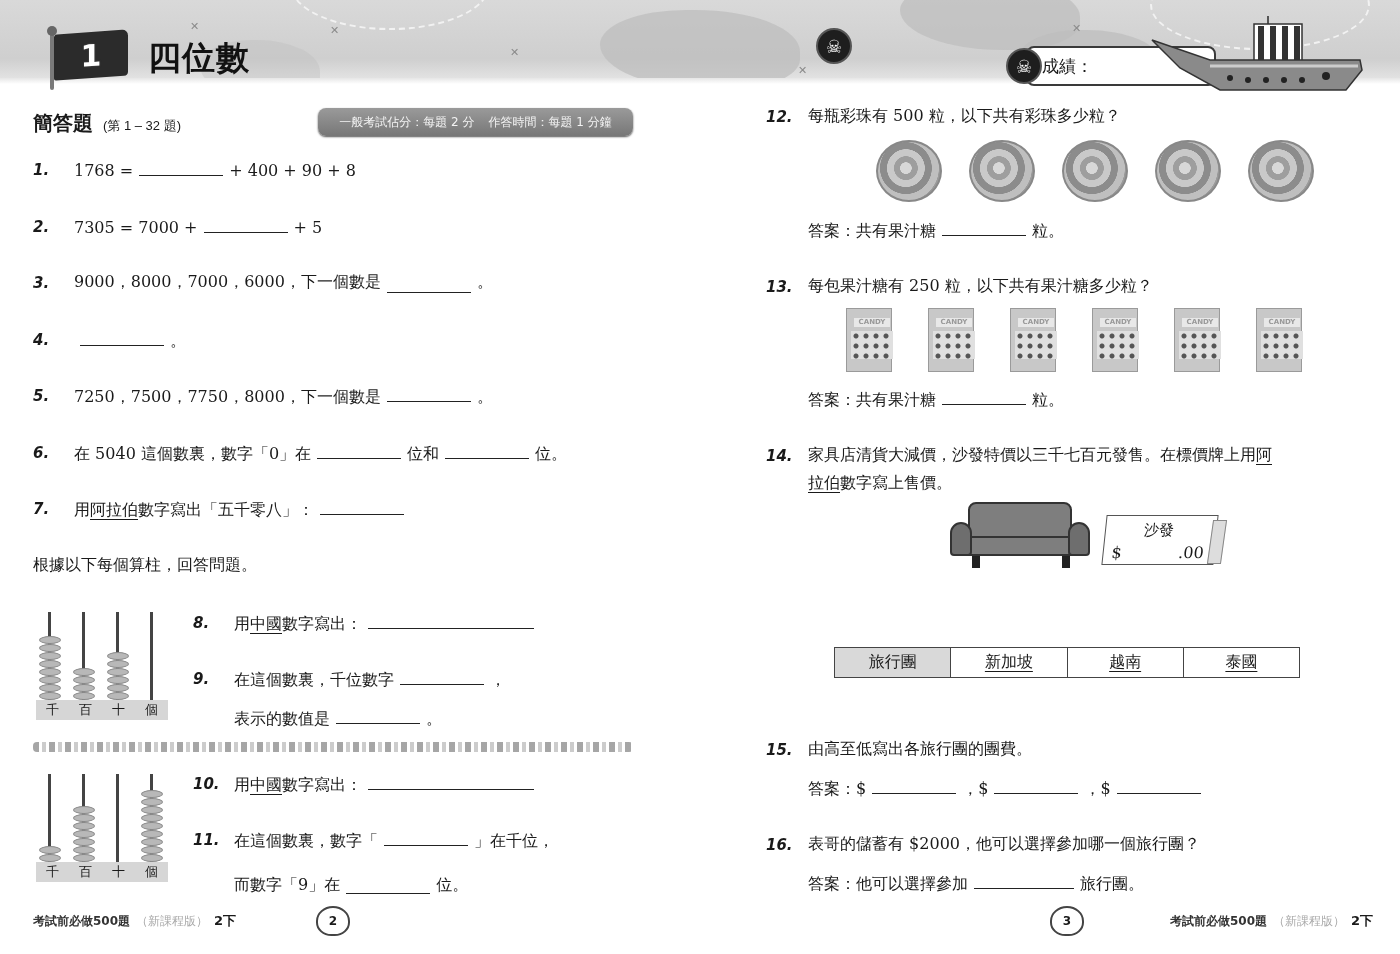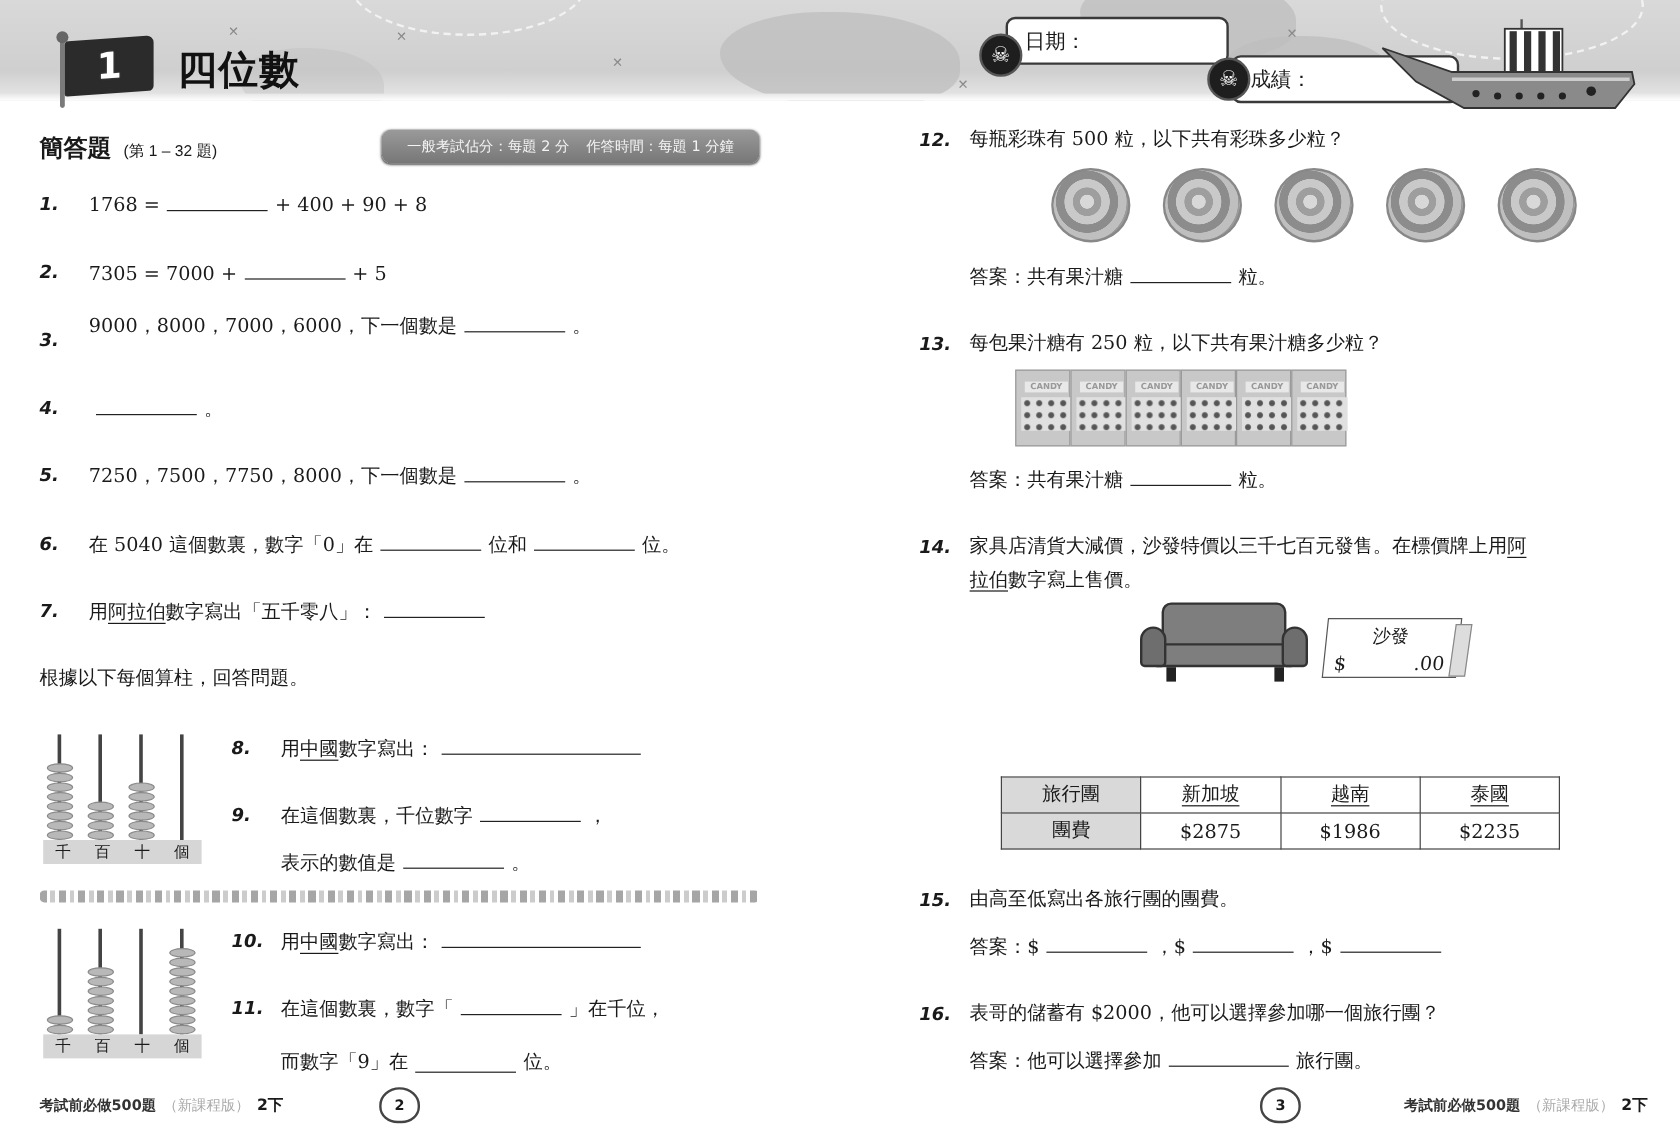--- a/index.html
+++ b/index.html
@@ -49,21 +49,21 @@
 
   .footer { position: absolute; top: 912px; font-family: "DejaVu Sans", sans-serif; font-size: 12px; display: flex; align-items: baseline; gap: 6px; }
   .footer .book { font-weight: bold; color: #333; }
   .footer .edition { color: #aaa; }
   .footer .grade { font-weight: bold; font-size: 13px; }
   .page-num { position: absolute; top: 906px; width: 34px; height: 30px; border: 2px solid #444; border-radius: 50% 50% 45% 45%; display: flex; align-items: center; justify-content: center; font-family: "DejaVu Sans", sans-serif; font-size: 12px; font-weight: bold; background: #fff; }
 
   
   .img-row { position: absolute; display: flex; }
   .bead-jar { width: 66px; height: 62px; border-radius: 50%; background: radial-gradient(circle at 45% 45%, #d8d8d8 0 12%, #9e9e9e 13% 25%, #c9c9c9 26% 40%, #8c8c8c 41% 55%, #bfbfbf 56% 70%, #9a9a9a 71% 100%); border: 2px solid #888; margin-right: 27px; }
-  .candy-bag { width: 46px; height: 64px; background: #c8c8c8; border: 1px solid #9a9a9a; position: relative; }
+  .candy-bag { width: 46px; height: 64px; background: #c8c8c8; border: 1px solid #9a9a9a; margin-right: 36px; position: relative; }
   .candy-bag .lbl { position: absolute; left: 7px; top: 9px; width: 36px; height: 9px; background: #e8e8e8; font-family: "DejaVu Sans", sans-serif; font-size: 7px; font-weight: bold; text-align: center; line-height: 9px; color: #999; }
   .candy-bag .dots { position: absolute; left: 4px; top: 22px; width: 42px; height: 28px; background: radial-gradient(circle, #555 0 2px, transparent 3px) 0 0/10px 10px, #e0e0e0; }
 
   .sofa { position: absolute; left: 950px; top: 500px; width: 140px; height: 70px; }
   .sofa-back { position: absolute; left: 18px; top: 2px; width: 104px; height: 38px; background: #7e7e7e; border: 2px solid #333; border-radius: 8px 8px 0 0; }
   .sofa-seat { position: absolute; left: 10px; top: 36px; width: 120px; height: 20px; background: #7e7e7e; border: 2px solid #333; border-radius: 4px; }
   .sofa-arm { position: absolute; top: 22px; width: 22px; height: 34px; background: #6e6e6e; border: 2px solid #333; border-radius: 11px 11px 4px 4px; }
   .sofa-leg { position: absolute; top: 56px; width: 8px; height: 12px; background: #222; }
   .price-tag { position: absolute; left: 1104px; top: 515px; width: 112px; height: 50px; border: 1.5px solid #555; background: #fff; transform: skewX(-6deg); }
   .price-tag .t { position: absolute; left: 38px; top: 5px; font-family: "DejaVu Sans", sans-serif; font-size: 15px; }
@@ -96,23 +96,20 @@
 
   <div class="flag">
     <div class="flag-pole"></div>
     <div class="flag-ball"></div>
     <div class="flag-cloth">
       <span class="flag-num">1</span>
     </div>
   </div>
   <div class="chapter-title">四位數</div>
 
-  <div class="field-box" style="left:838px;top:14px;width:186px;">
-    <span>日期：</span>
-  </div>
   <div class="skull-badge" style="left:816px;top:28px;">☠</div>
   <div class="field-box" style="left:1026px;top:46px;width:190px;">
     <span>成績：</span>
   </div>
   <div class="skull-badge" style="left:1006px;top:48px;">☠</div>
 
   <svg class="ship" viewBox="0 0 220 84">
     <line x1="118" y1="6" x2="118" y2="62" stroke="#555" stroke-width="2"></line>
     <rect x="104" y="14" width="48" height="42" fill="#fff" stroke="#333" stroke-width="1.5"></rect>
     <rect x="108" y="16" width="6" height="38" fill="#333"></rect>
@@ -148,21 +145,21 @@
     </div>
 
     <span class="qn" style="left:33px;top:218px;">2.</span>
     <div class="q" style="left:74px;top:215px;">
       <span>7305 = 7000 +</span>
       <span class="blank w80"></span>
       <span>+ 5</span>
     </div>
 
     <span class="qn" style="left:33px;top:274px;">3.</span>
-    <div class="q" style="left:74px;top:259px;">
+    <div class="q" style="left:74px;top:271px;align-items:flex-end;">
       <span>9000，8000，7000，6000，下一個數是</span>
       <span class="blank w80"></span>
       <span>。</span>
     </div>
 
     <span class="qn" style="left:33px;top:331px;">4.</span>
     <div class="q" style="left:74px;top:328px;">
       <span class="blank w80"></span>
       <span>。</span>
     </div>
@@ -390,26 +387,20 @@
 
 
   <table class="fees">
     <tbody>
         <tr>
       <td class="hdr">旅行團</td>
       <td class="u">新加坡</td>
       <td class="u">越南</td>
       <td class="u">泰國</td>
     </tr>
-    <tr>
-      <td class="hdr">團費</td>
-      <td>$2875</td>
-      <td>$1986</td>
-      <td>$2235</td>
-    </tr>
   </tbody>
     </table>
 
   <span class="qn" style="left:766px;top:741px;">15.</span>
   <div class="q" style="left:808px;top:738px;">由高至低寫出各旅行團的團費。</div>
   <div class="q" style="left:808px;top:776px;">
     <span>答案：$</span>
     <span class="blank w84"></span>
     <span>，$</span>
     <span class="blank w84"></span>

